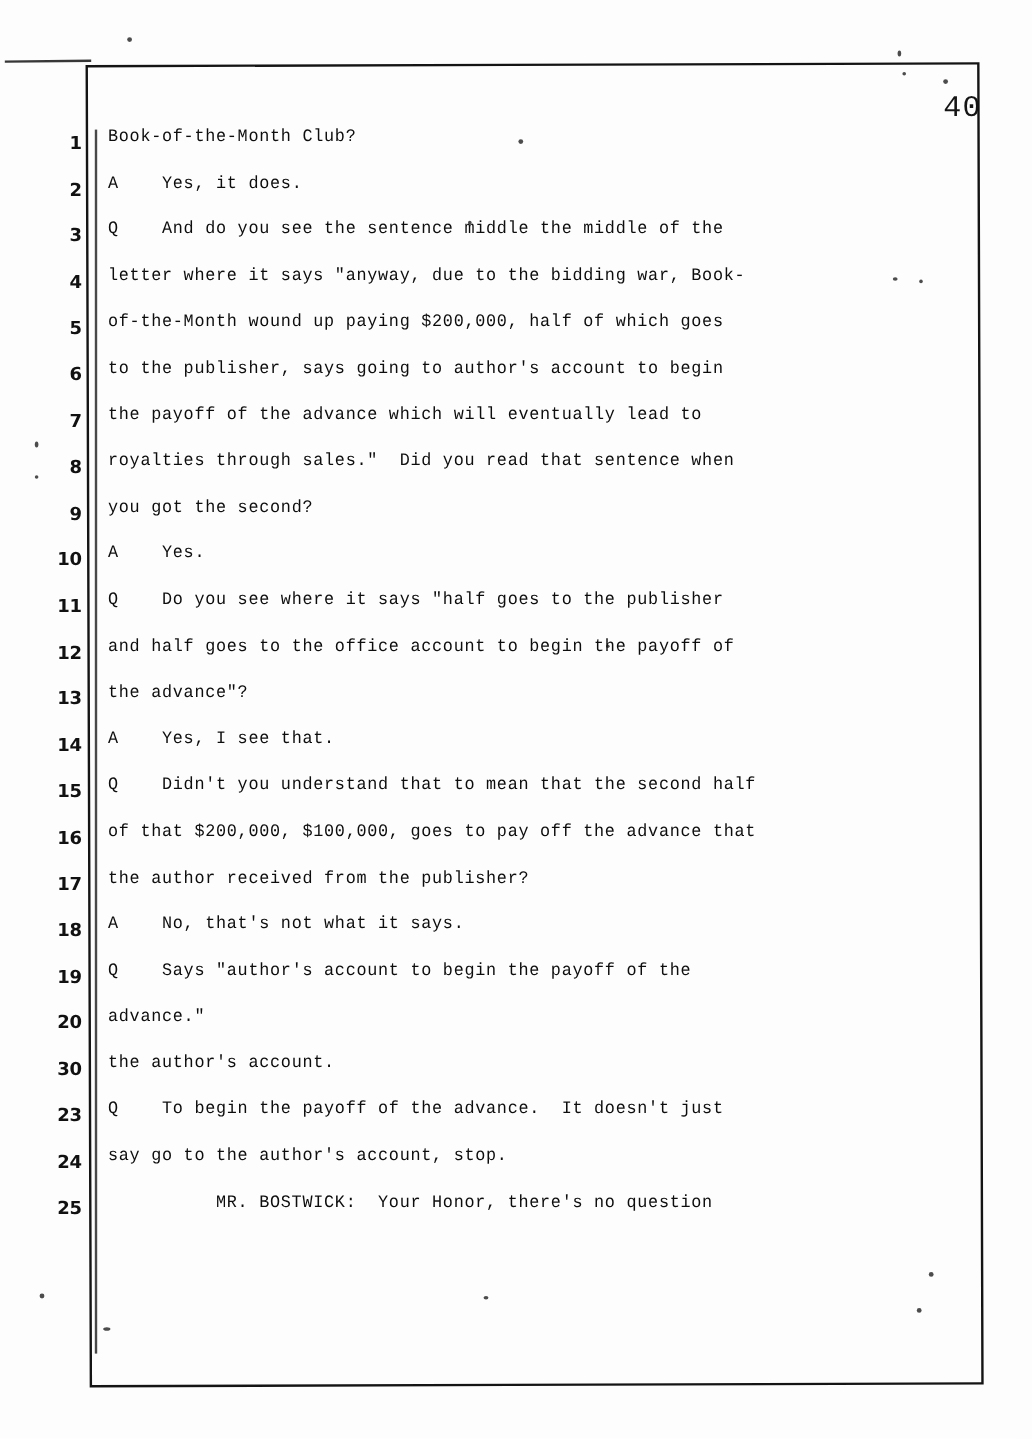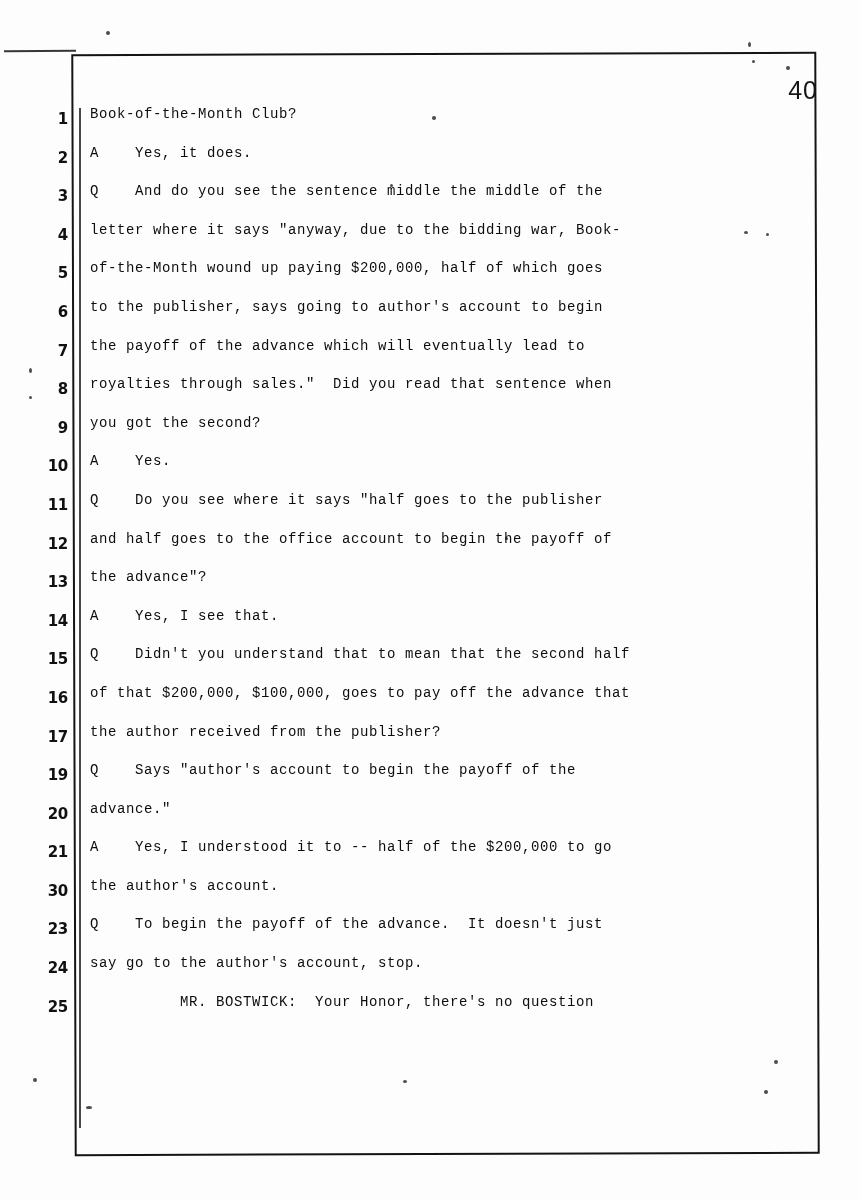--- a/index.html
+++ b/index.html
@@ -100,21 +100,21 @@
     transform: scaleY(1.04);
     transform-origin: left top;
   }
   .ltext.indent { left: 108px; }
 
   
   #pageno {
     position: absolute;
     right: 42px;
     top: 76px;
-    font-family: Liberation Sans, sans-serif;
+    font-family: Liberation Mono, monospace;
     font-size: 25px;
     color: #151515;
     letter-spacing: 1px;
   }
 </style>
 </head>
 <body>
 
 <div id="page">
 
@@ -205,32 +205,32 @@
     </div>
     <div class="line">
       <span class="lineno">16</span>
       <span class="ltext">of that $200,000, $100,000, goes to pay off the advance that</span>
     </div>
     <div class="line">
       <span class="lineno">17</span>
       <span class="ltext">the author received from the publisher?</span>
     </div>
     <div class="line">
+      <span class="lineno">18</span>
+      <span class="ltext">A    No, that's not what it says.</span>
+    </div>
+    <div class="line">
       <span class="lineno">19</span>
       <span class="ltext">Q    Says "author's account to begin the payoff of the</span>
     </div>
     <div class="line">
       <span class="lineno">20</span>
       <span class="ltext">advance."</span>
     </div>
     <div class="line">
-      <span class="lineno">21</span>
-      <span class="ltext">A    Yes, I understood it to -- half of the $200,000 to go</span>
-    </div>
-    <div class="line">
       <span class="lineno">30</span>
       <span class="ltext">the author's account.</span>
     </div>
     <div class="line">
       <span class="lineno">23</span>
       <span class="ltext">Q    To begin the payoff of the advance.  It doesn't just</span>
     </div>
     <div class="line">
       <span class="lineno">24</span>
       <span class="ltext">say go to the author's account, stop.</span>

